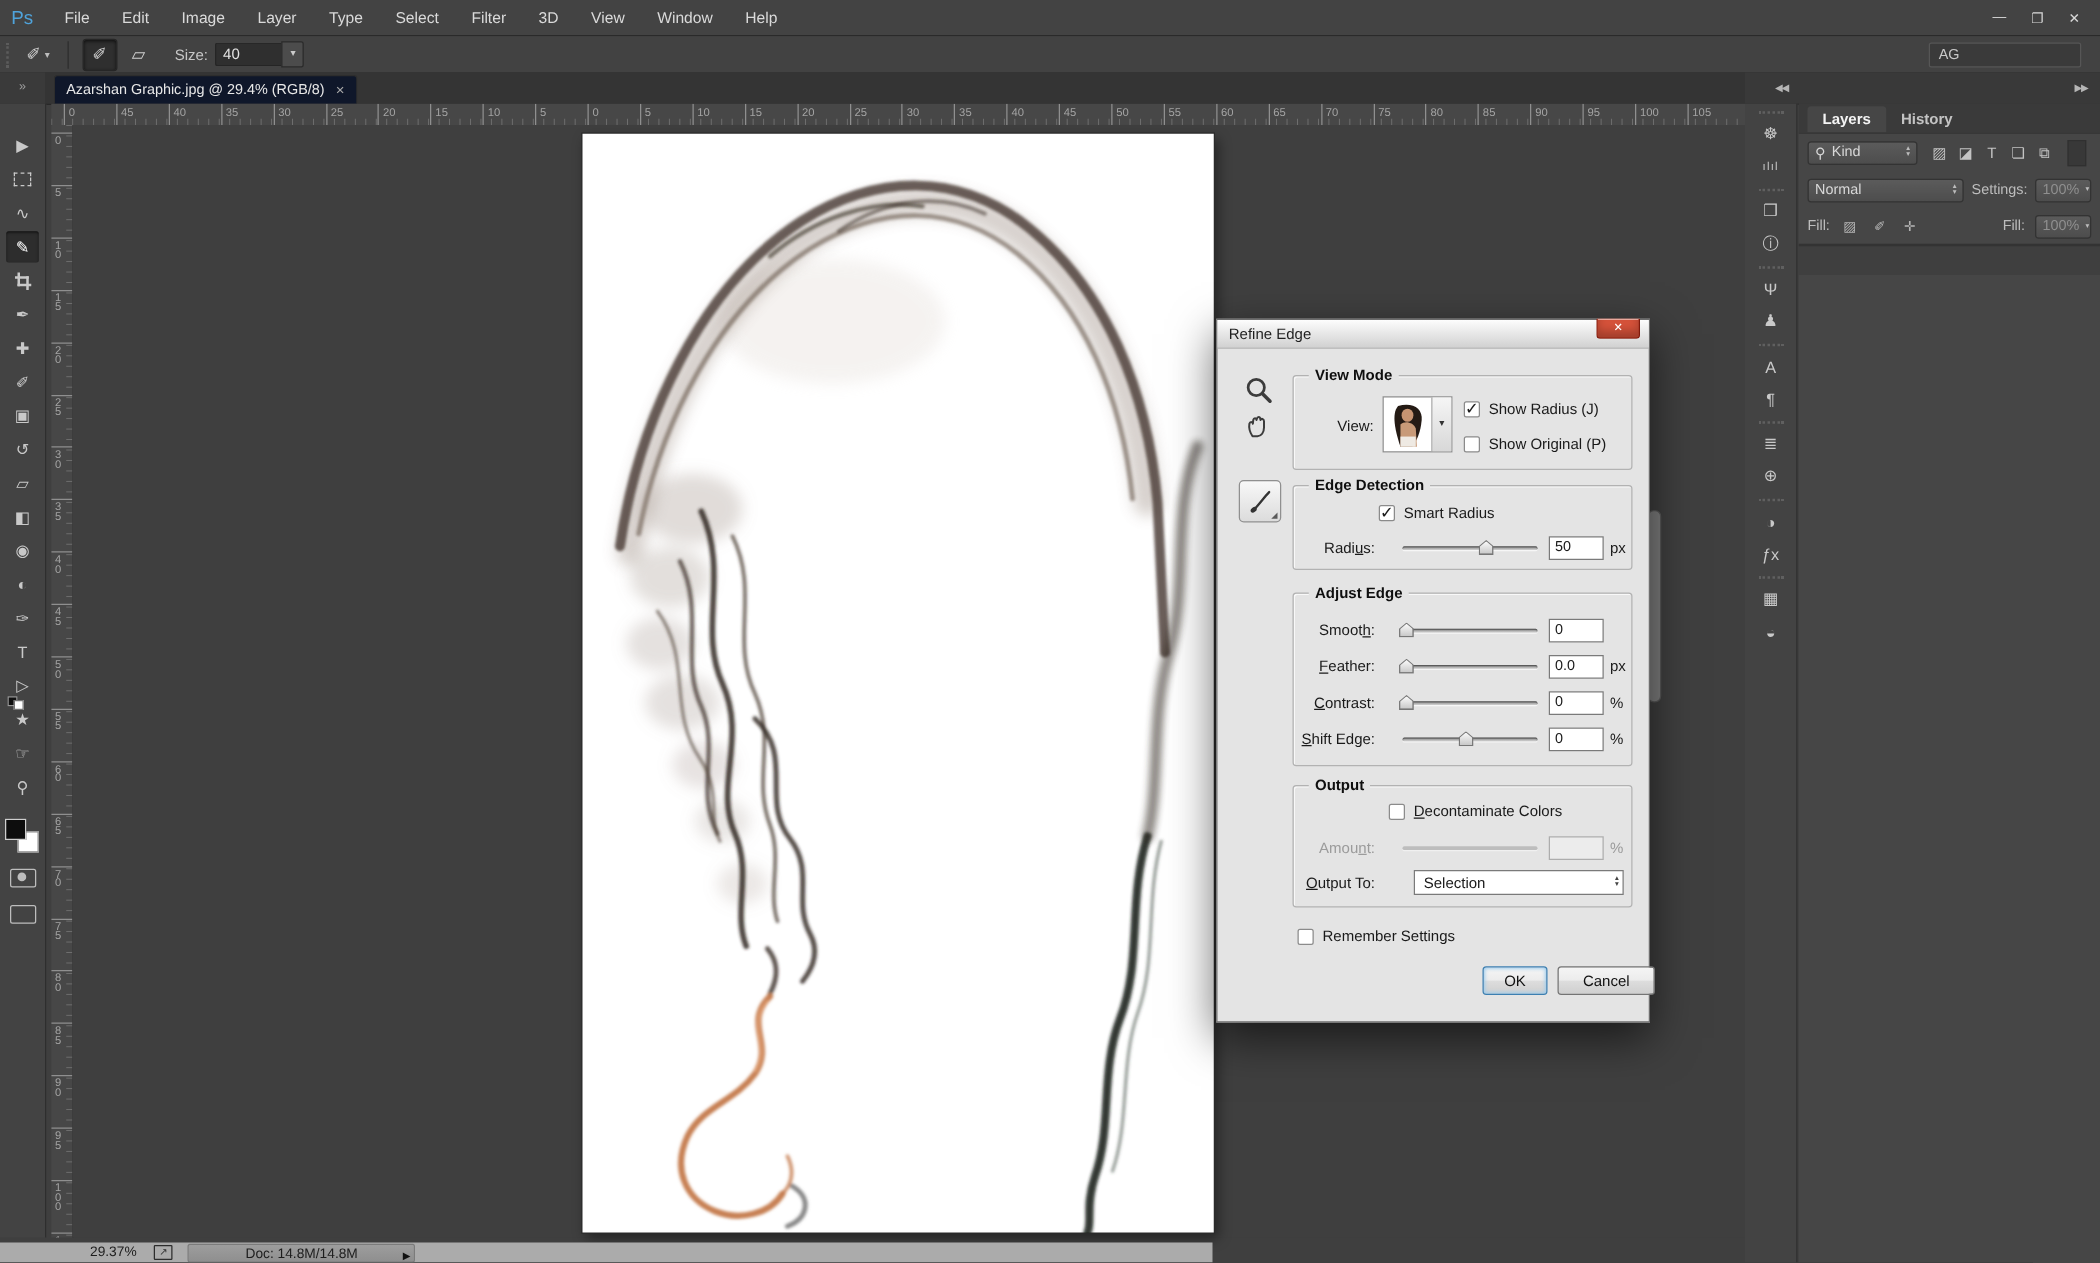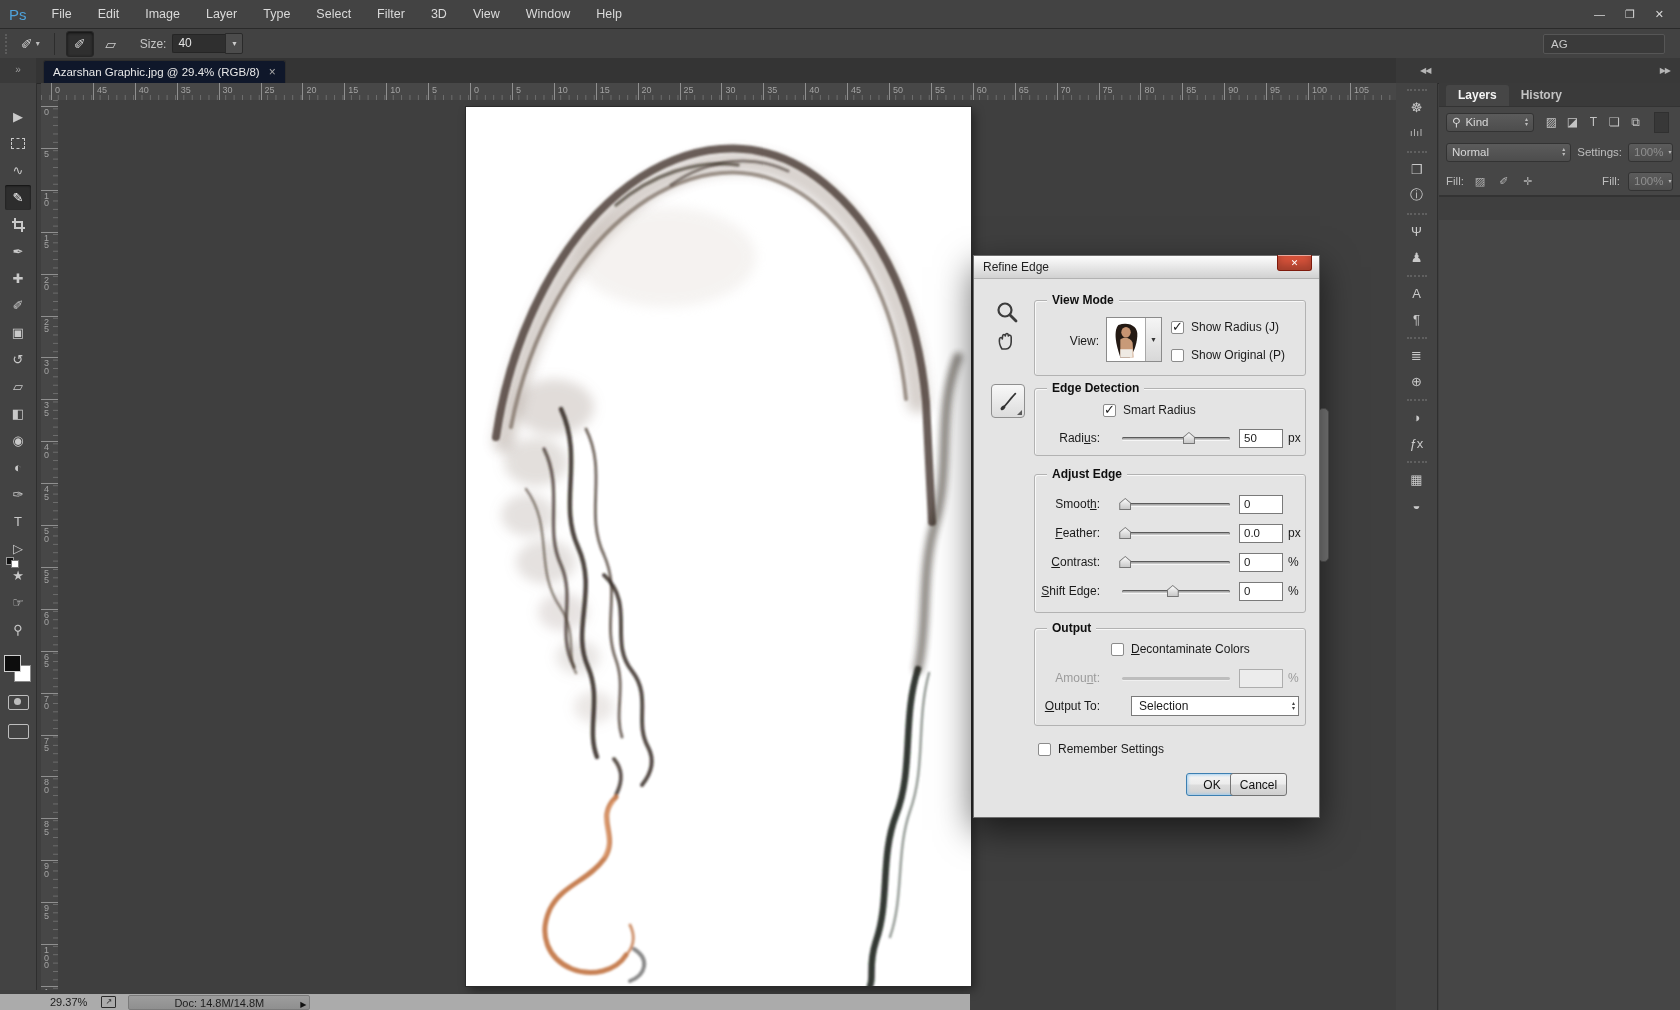--- a/index.html
+++ b/index.html
@@ -103,21 +103,21 @@
   .lthumb{width:33px;height:58px;border:1px solid #dcdcdc;background:#555;flex:none}
   .lthumb svg{display:block;width:100%;height:100%}
   .layer-name{font-style:italic;font-size:12px;color:#f5f5f5}
   .layer-lock{margin-left:auto;color:#ececec}
   .padlock{width:9px;height:7px;background:currentColor;border-radius:1px;position:relative;display:inline-block;margin-top:4px}
   .padlock::before{content:"";position:absolute;left:1.5px;top:-4px;width:4px;height:4px;border:1.5px solid;border-color:inherit;color:inherit;border-bottom:none;border-radius:3px 3px 0 0;border-color:currentColor}
   #panelfoot{height:23px;background:#3f3f3f;border-top:1px solid #333;display:flex;align-items:center;justify-content:flex-end;gap:12px;padding:0 12px;font-size:11px;color:#b5b5b5}
 
   
   #statusbar{position:absolute;left:0;top:994px;width:970px;height:16px;background:#ababab;display:flex;align-items:center;font-size:11px;color:#1d1d1d}
-  .zoomfield{margin-left:46px;padding:0 4px;line-height:13px}
+  .zoomfield{margin-left:68px;padding:0 4px;line-height:13px}
   .exporticon{margin-left:10px;width:13px;height:10px;border:1px solid #2c2c2c;border-radius:1px;position:relative;font-size:8px;line-height:9px;text-align:center;color:#2c2c2c}
   .docseg{margin-left:12px;width:180px;height:13px;background:linear-gradient(#9d9d9d,#8f8f8f);border:1px solid #7b7b7b;border-radius:2px;display:flex;align-items:flex-end;justify-content:center;position:relative}
   .docarrow{position:absolute;right:3px;font-size:8px;color:#111}
 
   
   #dialog{position:absolute;left:973px;top:255px;width:347px;height:563px;background:#e4e4e4;border:1px solid #6e6e6e;box-shadow:0 12px 34px rgba(0,0,0,.6);font-size:12px;color:#1a1a1a;box-sizing:border-box}
   .dtitle{height:22px;background:linear-gradient(#fdfdfd,#e9e9e9 45%,#d1d1d1);border-bottom:1px solid #b2b2b2;display:flex;align-items:center;padding-left:9px;font-size:12px;color:#1f1f1f}
   .dclose{position:absolute;top:-1px;right:7px;width:33px;height:15px;background:var(--dialog-close-red,#d6523a);box-shadow:inset 0 1px 0 rgba(255,255,255,.5),inset 0 -5px 8px rgba(0,0,0,.25);border:1px solid #7e1a0c;border-top:none;border-radius:0 0 3px 3px;color:#fff;font-size:9px;display:flex;align-items:center;justify-content:center}
   .dtool{position:absolute;width:24px;height:24px}
   #dzoom{left:21px;top:44px}
@@ -147,21 +147,21 @@
   .sthumb{position:absolute;top:1px;left:var(--thumb,0%);transform:translateX(-50%);width:12px;height:12px;clip-path:polygon(50% 0,100% 42%,100% 100%,0 100%,0 42%);background:#767676}
   .sthumb::after{content:"";position:absolute;left:1px;right:1px;top:1px;bottom:1px;clip-path:polygon(50% 0,100% 42%,100% 100%,0 100%,0 42%);background:linear-gradient(#fbfbfb,#c8c8c8)}
   .vbox{width:38px;height:17px;background:#fff;border:1px solid #7a7a7a;font-size:11.5px;line-height:17px;padding-left:4px;flex:none;margin-left:9px;box-sizing:content-box}
   .vbox.disabled{background:#ececec;border-color:#adadad}
   .unit{font-size:12px;margin-left:5px}
   .dis{color:#9b9b9b}
   .ocombo{width:168px;height:20px;background:#fff;border:1px solid #7a7a7a;display:flex;align-items:center;padding:0 3px 0 7px;font-size:12px;box-sizing:border-box;margin-left:9px}
   .ospin{margin-left:auto;display:flex;flex-direction:column;font-size:6px;line-height:5px;color:#444}
   .dbtn{position:absolute;top:517px;height:23px;background:linear-gradient(#f5f5f5,#ececec 48%,#dddddd 52%,#cfcfcf);border:1px solid #747474;border-radius:3px;font-size:12px;display:flex;align-items:center;justify-content:center;color:#111;box-sizing:border-box}
   #okbtn{left:212px;width:52px;border-color:#3c7fb1;box-shadow:inset 0 0 3px 1px #9fcdee}
-  #cancelbtn{left:256px;width:57px}
+  #cancelbtn{left:272px;width:78px}
 </style>
 </head>
 <body>
 
 <div id="menubar">
   <span class="pslogo">Ps</span>
   <div id="menus">
       <span class="menu-item">File</span>
       <span class="menu-item">Edit</span>
       <span class="menu-item">Image</span>

